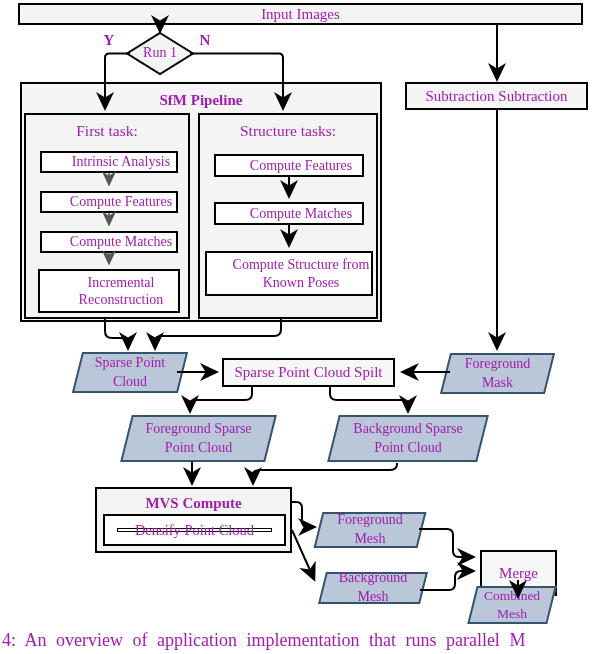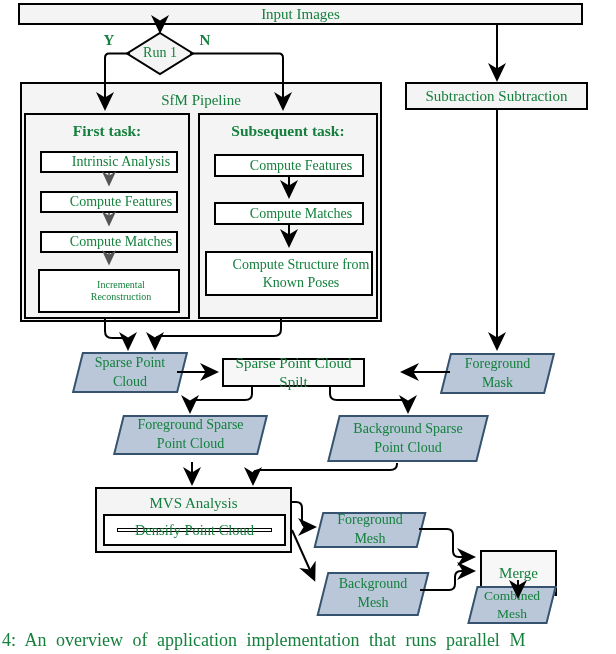--- a/index.html
+++ b/index.html
@@ -1,28 +1,28 @@
 <!DOCTYPE html>
 <html style="--pgram-fill: #b9c7d8; --pgram-border: #35536f; --box-fill: #f4f4f4; --line-color: #000000; --gray-arrow: #555555;"><head>
 <meta charset="utf-8">
 <style>
   html,body{margin:0;padding:0;background:#fff;}
   .fig{position:relative;width:616px;height:654px;overflow:hidden;background:#fff;
-       font-family:"Liberation Serif",serif;color:#15803d;}
+       font-family:"Liberation Serif",serif;color:#a21caf;}
   .fig svg{position:absolute;left:0;top:0;pointer-events:none;}
   .box{position:absolute;box-sizing:border-box;background:var(--box-fill,#f4f4f4);
        border:2px solid var(--line-color,#000);display:flex;align-items:center;justify-content:center;
        text-align:center;font-size:15px;line-height:1.25;white-space:pre-line;}
   .white{background:#fff;padding-left:24px;}
   .bold{font-weight:bold;}
   .panel{align-items:flex-start;}
   .panel-title{position:absolute;left:0;top:6px;width:100%;text-align:center;
-       font-weight:bold;font-size:15.5px;}
+       font-weight:normal;font-size:15.5px;}
   .ctr-title{position:absolute;left:0;top:7px;width:100%;text-align:center;
-       font-weight:normal;font-size:15px;}
+       font-weight:bold;font-size:15px;}
   .pgram{position:absolute;}
   .pshape{position:absolute;left:0;top:0;right:0;bottom:0;
        background:var(--pgram-fill,#b9c7d8);border:2px solid var(--pgram-border,#35536f);
        box-sizing:border-box;transform:skewX(-14deg);}
   .plabel{position:absolute;left:0;top:0;width:100%;height:100%;display:flex;
        align-items:center;justify-content:center;text-align:center;
        font-size:14px;line-height:1.35;white-space:pre-line;}
   .freelabel{position:absolute;font-size:14px;text-align:center;}
   .densify{position:absolute;box-sizing:border-box;border:2px solid #000;background:#fff;padding:12px;}
   .densify-inner{box-sizing:border-box;border:1px solid #000;width:100%;height:100%;
@@ -52,33 +52,33 @@
   </div>
 
   <div class="box panel" style="left:20px;top:82px;width:362px;height:240px;border-width:2.5px">
     <div class="ctr-title">SfM Pipeline</div>
   </div>
 
   <div class="box panel" style="left:24px;top:113px;width:166px;height:206px">
     <div class="panel-title">First task:</div>
   </div>
   <div class="box panel" style="left:198px;top:113px;width:180px;height:206px">
-    <div class="panel-title">Subsequent task:</div>
+    <div class="panel-title">Structure tasks:</div>
   </div>
 
   <div class="box white" style="left:40px;top:151px;width:138px;height:22px;font-size:14px">
     <span>Intrinsic Analysis</span>
   </div>
   <div class="box white" style="left:40px;top:191px;width:138px;height:22px;font-size:14px">
     <span>Compute Features</span>
   </div>
   <div class="box white" style="left:40px;top:231px;width:138px;height:22px;font-size:14px">
     <span>Compute Matches</span>
   </div>
-  <div class="box white" style="left:38px;top:269px;width:142px;height:44px;font-size:10px">
+  <div class="box white" style="left:38px;top:269px;width:142px;height:44px;font-size:14px">
     <span>Incremental
 Reconstruction</span>
   </div>
 
   <div class="box white" style="left:214px;top:154px;width:150px;height:23px;font-size:14px">
     <span>Compute Features</span>
   </div>
   <div class="box white" style="left:214px;top:202px;width:150px;height:23px;font-size:14px">
     <span>Compute Matches</span>
   </div>
@@ -86,56 +86,56 @@
     <span>Compute Structure from
 Known Poses</span>
   </div>
 
   <div class="pgram" style="left:77px;top:352px;width:106px;height:41px">
     <div class="pshape"></div>
     <div class="plabel">Sparse Point
 Cloud</div>
   </div>
 
-  <div class="box" style="left:222px;top:358px;width:143px;height:29px;background:#f7f7f7">
+  <div class="box" style="left:222px;top:358px;width:173px;height:29px;background:#f7f7f7">
     <span>Sparse Point Cloud Spilt</span>
   </div>
 
   <div class="pgram" style="left:445px;top:353px;width:105px;height:41px">
     <div class="pshape"></div>
     <div class="plabel">Foreground
 Mask</div>
   </div>
 
-  <div class="pgram" style="left:118px;top:415px;width:145px;height:40px">
+  <div class="pgram" style="left:126px;top:415px;width:145px;height:47px">
     <div class="pshape"></div>
     <div class="plabel">Foreground Sparse
 Point Cloud</div>
   </div>
 
   <div class="pgram" style="left:333px;top:415px;width:150px;height:47px">
     <div class="pshape"></div>
     <div class="plabel">Background Sparse
 Point Cloud</div>
   </div>
 
   <div class="box panel" style="left:95px;top:487px;width:197px;height:66px">
-    <div class="ctr-title" style="top:5px">MVS Analysis</div>
+    <div class="ctr-title" style="top:5px">MVS Compute</div>
   </div>
   <div class="densify" style="left:103px;top:514px;width:183px;height:32px">
     <div class="densify-inner">Densify Point Cloud</div>
   </div>
 
   <div class="pgram" style="left:318px;top:512px;width:104px;height:36px">
     <div class="pshape"></div>
     <div class="plabel">Foreground
 Mesh</div>
   </div>
 
-  <div class="pgram" style="left:322px;top:572px;width:102px;height:44px">
+  <div class="pgram" style="left:322px;top:572px;width:102px;height:32px">
     <div class="pshape"></div>
     <div class="plabel">Background
 Mesh</div>
   </div>
 
   <div class="box" style="left:480px;top:550px;width:77px;height:46px;background:#f7f7f7">
     <span>Merge</span>
   </div>
 
   <div class="pgram" style="left:472px;top:586px;width:80px;height:38px">

